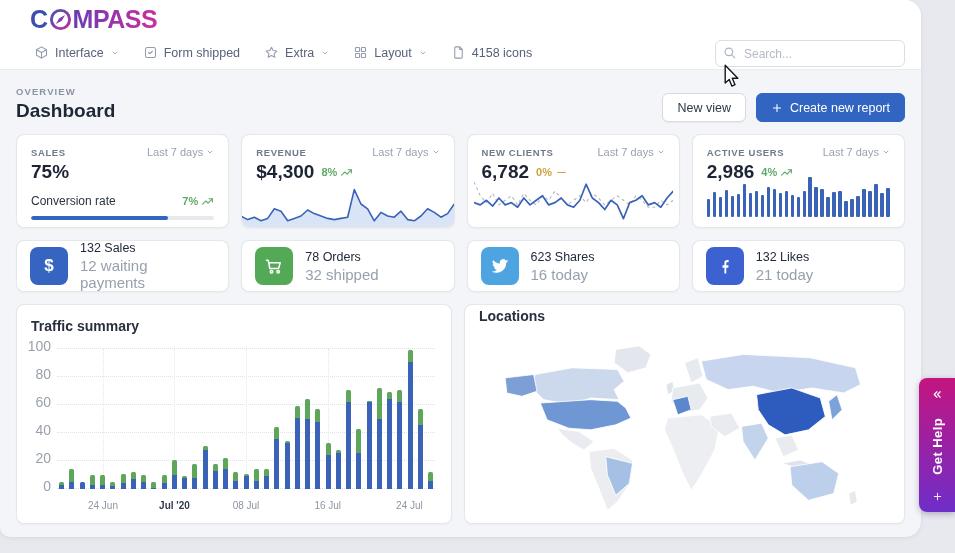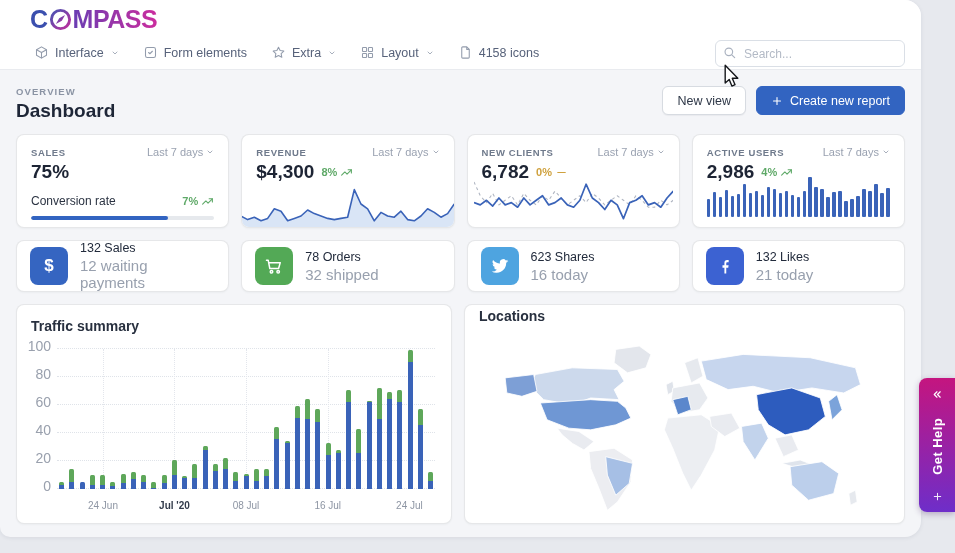--- a/index.html
+++ b/index.html
@@ -24,21 +24,21 @@
   .nav-item.active { color:#232d40; border-bottom-color:var(--accent); }
   .nav-item.active svg { color:#6a7590; }
   .search { margin-left:auto; align-self:center; position:relative; width:190px; }
   .search input { width:100%; height:27px; border:1px solid #dadfe6; border-radius:6px; background:#fff;
                   padding:0 8px 0 28px; font-size:12px; color:#3a4356; outline:none; font-family:inherit; }
   .search input::placeholder { color:#b3bac6; }
   .search svg { position:absolute; left:8px; top:6px; color:#a9b1bf; }
 
   
   .content { padding:12px 16px 0 16px; }
-  .page-header { display:flex; align-items:flex-start; margin-top:4px; }
+  .page-header { display:flex; align-items:flex-end; margin-top:4px; }
   .eyebrow { font-size:9.5px; letter-spacing:1.1px; color:#8b94a4; font-weight:700; }
   .page-title { font-size:19px; font-weight:700; color:#1e2637; margin-top:3px; }
   .header-actions { margin-left:auto; display:flex; gap:10px; }
   .btn { height:29px; border-radius:6px; font-size:12.5px; display:flex; align-items:center; gap:7px;
          padding:0 14px; cursor:pointer; font-family:inherit; }
   .btn-white { background:#fff; border:1px solid #d7dbe1; color:#2e3747; box-shadow:0 1px 1px rgba(30,40,60,.05); }
   .btn-primary { background:var(--accent); border:1px solid var(--accent); color:#fff; }
 
   
   .card { background:#fff; border:1px solid rgba(98,105,118,.16); border-radius:8px; box-shadow:0 1px 2px rgba(35,46,60,.04); }
@@ -130,21 +130,21 @@
         <span>Interface</span>
         <svg class="chev" width="8" height="8" viewBox="0 0 24 24" fill="none" stroke="currentColor" stroke-width="2.6" stroke-linecap="round">
             <path d="M6 9l6 6 6-6"></path>
           </svg>
       </div>
       <div class="nav-item">
         <svg width="15" height="15" viewBox="0 0 24 24" fill="none" stroke="currentColor" stroke-width="1.7" stroke-linecap="round" stroke-linejoin="round">
             <rect x="4" y="4" width="16" height="16" rx="3"></rect>
             <path d="M9 12l2 2 4-4"></path>
           </svg>
-        <span>Form elements</span>
+        <span>Form shipped</span>
       </div>
       <div class="nav-item">
         <svg width="15" height="15" viewBox="0 0 24 24" fill="none" stroke="currentColor" stroke-width="1.7" stroke-linejoin="round">
             <polygon points="12 3.5 14.6 8.9 20.5 9.7 16.2 13.8 17.3 19.6 12 16.8 6.7 19.6 7.8 13.8 3.5 9.7 9.4 8.9"></polygon>
           </svg>
         <span>Extra</span>
         <svg class="chev" width="8" height="8" viewBox="0 0 24 24" fill="none" stroke="currentColor" stroke-width="2.6" stroke-linecap="round">
             <path d="M6 9l6 6 6-6"></path>
           </svg>
       </div>

